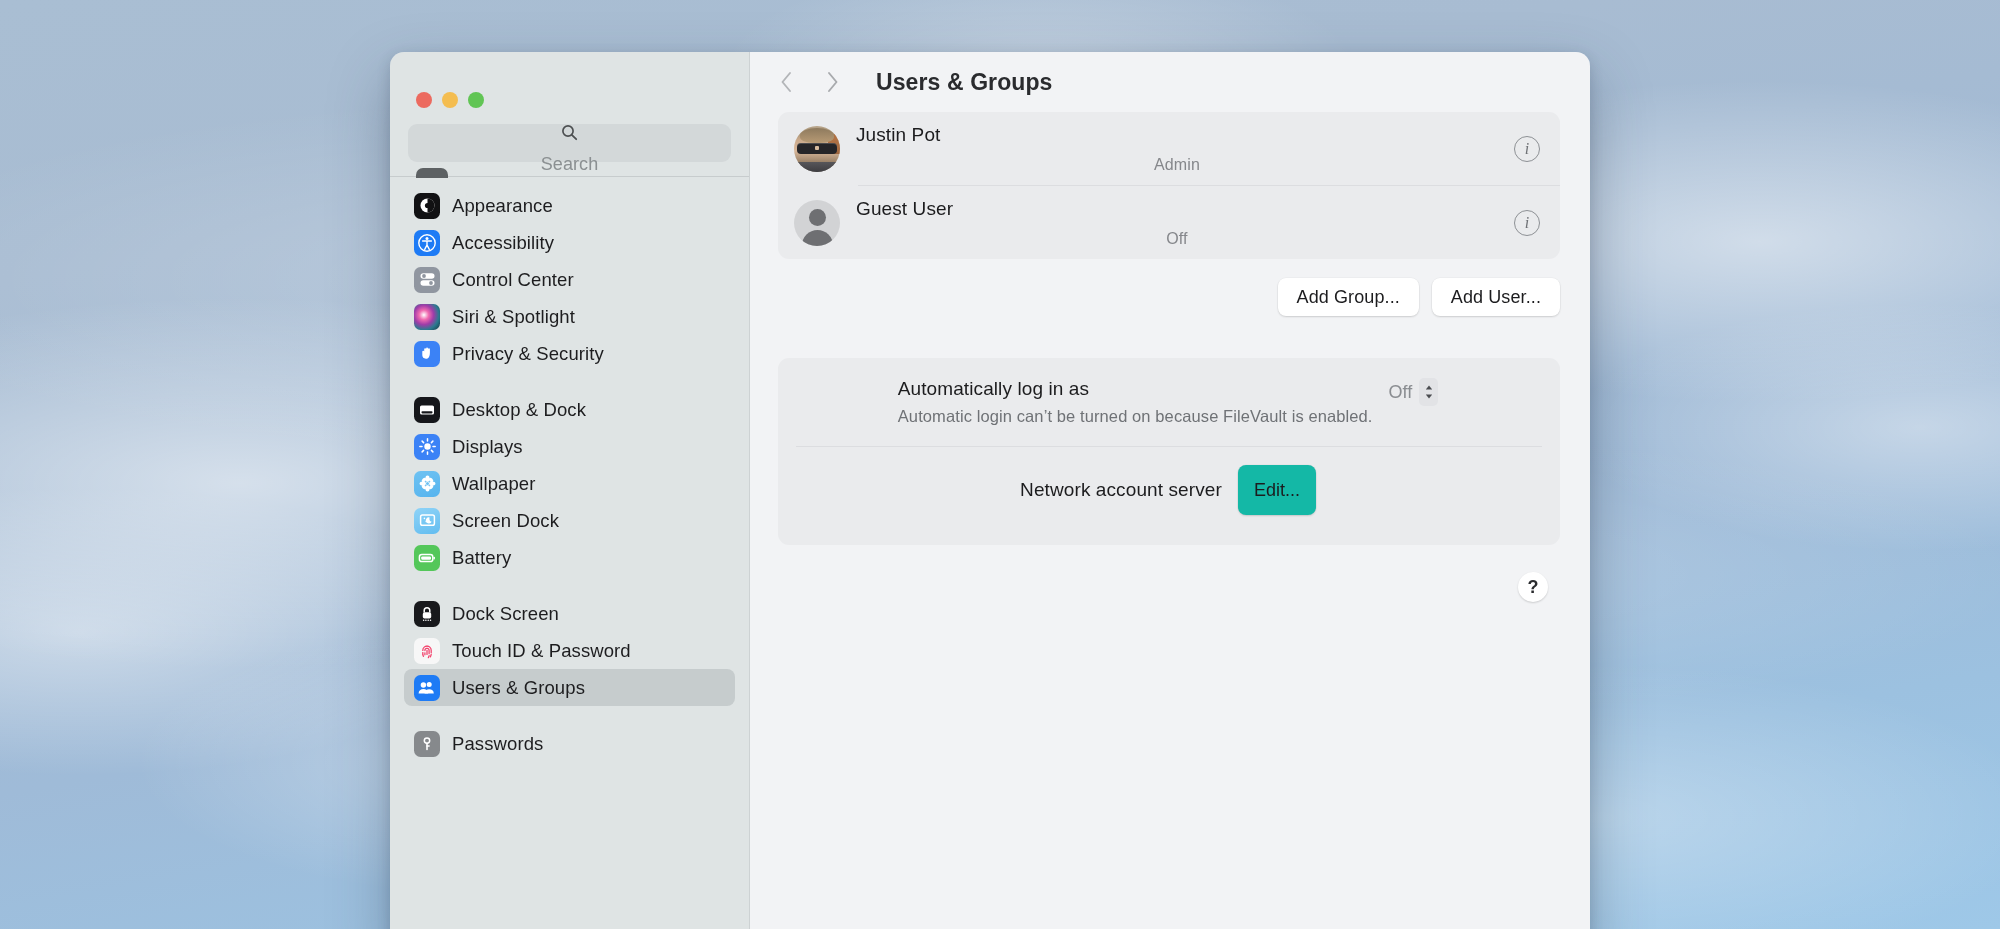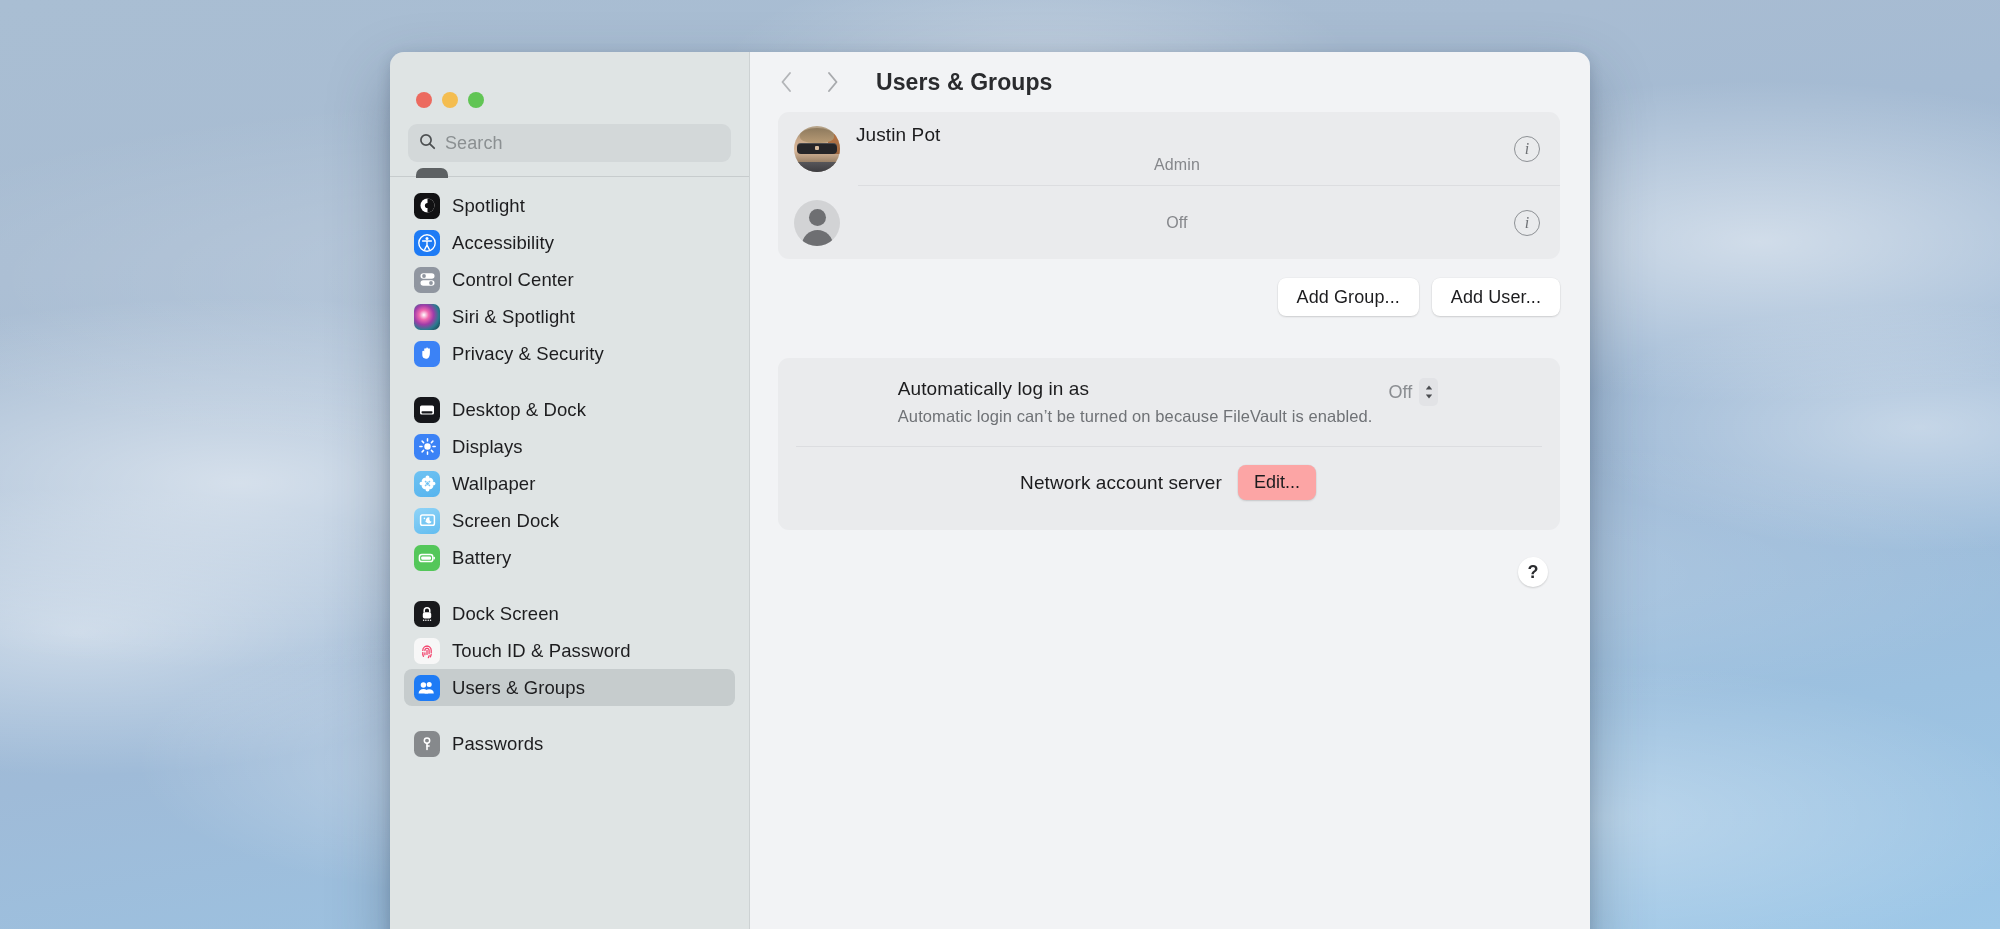--- a/index.html
+++ b/index.html
@@ -71,20 +71,21 @@
 
   .search-wrap { padding: 0 18px 14px 18px; }
   .search-box {
     height: 38px;
     background: #d3d8d9;
     border-radius: 9px;
     display: flex;
     align-items: center;
     gap: 9px;
     padding: 0 11px;
+    flex-direction: column;
   }
   .search-placeholder {
     color: #8b9092;
     font-size: 18px;
     letter-spacing: 0.1px;
   }
 
   .sidebar-scroll-sep {
     height: 1px;
     background: #c7cccd;
@@ -313,24 +314,24 @@
     background: #e2e3e6;
     border-radius: 5px;
     display: flex; flex-direction: column;
     align-items: center; justify-content: center;
     gap: 3px;
     color: #4a4c50;
   }
 
   .setting-row.tight { padding-top: 18px; padding-bottom: 30px; align-items: center; }
   .edit-btn {
-    background: #fca5a5;
+    background: #14b8a6;
     border: none;
     border-radius: 8px;
-    height: 35px;
+    height: 50px;
     padding: 0 16px;
     font-size: 18px;
     color: #1c1c1e;
     font-family: "Liberation Sans", sans-serif;
     box-shadow: 0 1px 2px rgba(0,0,0,0.14), 0 0 0 0.5px rgba(0,0,0,0.04);
   }
 
   .help-row { display: flex; justify-content: flex-end; margin-top: 27px; padding-right: 12px; }
   .help-btn {
     width: 30px; height: 30px;
@@ -375,21 +376,21 @@
     <nav class="sidebar-list">
 
       <div class="s-item">
         <span class="ic ic-appearance">
           <svg width="17" height="17" viewBox="0 0 17 17">
             <circle cx="8.5" cy="8.5" r="7" fill="#fff"></circle>
             <path d="M8.5 1.5a7 7 0 0 1 0 14z" fill="#111113"></path>
             <circle cx="8.5" cy="8.5" r="2.6" fill="#111113"></circle>
           </svg>
         </span>
-        <span class="s-label">Spotlight</span>
+        <span class="s-label">Appearance</span>
       </div>
 
       <div class="s-item">
         <span class="ic ic-access">
           <svg width="20" height="20" viewBox="0 0 20 20">
             <circle cx="10" cy="10" r="8.2" fill="none" stroke="#fff" stroke-width="1.4"></circle>
             <circle cx="10" cy="5.6" r="1.5" fill="#fff"></circle>
             <path d="M5.6 8h8.8M10 8v4m0 0l-2.3 4.3M10 12l2.3 4.3" stroke="#fff" stroke-width="1.4" stroke-linecap="round" fill="none"></path>
           </svg>
         </span>
@@ -597,20 +598,21 @@
         </div>
 
         <div class="row-sep"></div>
 
         <div class="user-row">
           <div class="avatar generic">
             <div class="head"></div>
               <div class="body"></div>
           </div>
           <div class="user-text">
+            <span class="user-name">Guest User</span>
             <span class="user-sub">Off</span>
           </div>
           <div class="info-btn">i</div>
         </div>
 
       </div>
 
       <div class="btn-row">
         <button class="btn">Add Group...</button>
         <button class="btn">Add User...</button>

